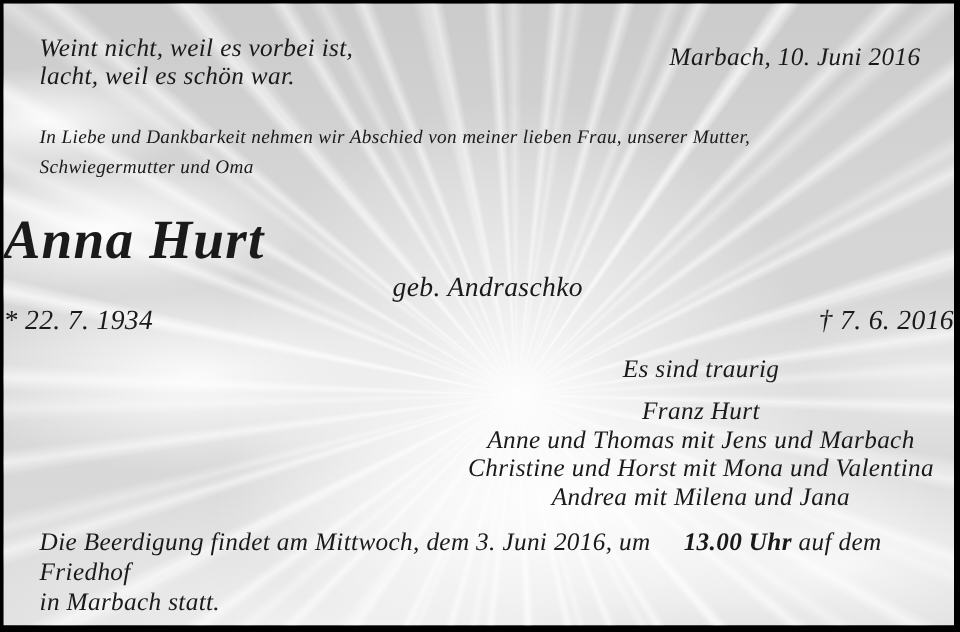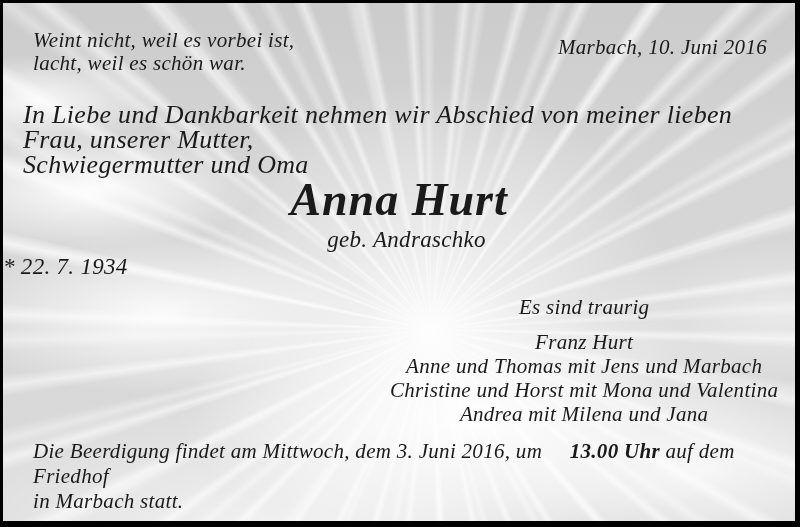--- a/index.html
+++ b/index.html
@@ -38,24 +38,24 @@
       radial-gradient(ellipse 190px 65px at 4% 19%, rgba(255,255,255,0.85), rgba(255,255,255,0) 70%),
       radial-gradient(ellipse 430px 170px at 60% 80%, rgba(255,255,255,0.95), rgba(255,255,255,0) 70%),
       radial-gradient(ellipse 330px 130px at 88% 90%, rgba(250,250,250,0.9), rgba(255,255,255,0) 70%),
       radial-gradient(ellipse 520px 190px at 33% 102%, rgba(243,243,243,0.95), rgba(255,255,255,0) 75%),
       radial-gradient(ellipse 260px 100px at 98% 60%, rgba(238,238,238,0.8), rgba(255,255,255,0) 75%),
       linear-gradient(180deg,#cbcbcb 0%,#d5d5d5 30%,#dadada 100%);
   }
   .txt{position:absolute;letter-spacing:0.3px;}
   .epigraph{left:30px;top:26px;font-size:21px;line-height:23px;}
   .dateline{right:28px;top:32px;font-size:21px;margin-left:36px;}
-  .intro{left:20px;top:99px;font-size:26px;line-height:25px;}
+  .intro{left:30px;top:99px;font-size:16px;line-height:25px;}
   .name{
     left:0;right:0;top:170px;
-    text-align:center;
+    text-align:left;
     font-size:46px;
     font-weight:bold;
     letter-spacing:1px;
     margin:0;
   }
   .maiden{left:0;right:0;top:224px;text-align:center;font-size:23px;padding-left:15px;}
   .dates{
     left:0;right:0;top:251px;
     display:flex;justify-content:space-between;
     font-size:23px;
@@ -82,20 +82,21 @@
       <div>In Liebe und Dankbarkeit nehmen wir Abschied von meiner lieben Frau, unserer Mutter,</div>
       <div>Schwiegermutter und Oma</div>
     </div>
 
     <h1 class="txt name">Anna Hurt</h1>
 
     <div class="txt maiden">geb. Andraschko</div>
 
     <div class="txt dates">
       <span>* 22. 7. 1934</span>
+      <span>† 7. 6. 2016</span>
     </div>
 
     <div class="txt mourners">
       <div class="mourners-heading">Es sind traurig</div>
       <div>Franz Hurt</div>
       <div>Anne und Thomas mit Jens und Marbach</div>
       <div>Christine und Horst mit Mona und Valentina</div>
       <div>Andrea mit Milena und Jana</div>
     </div>
 

